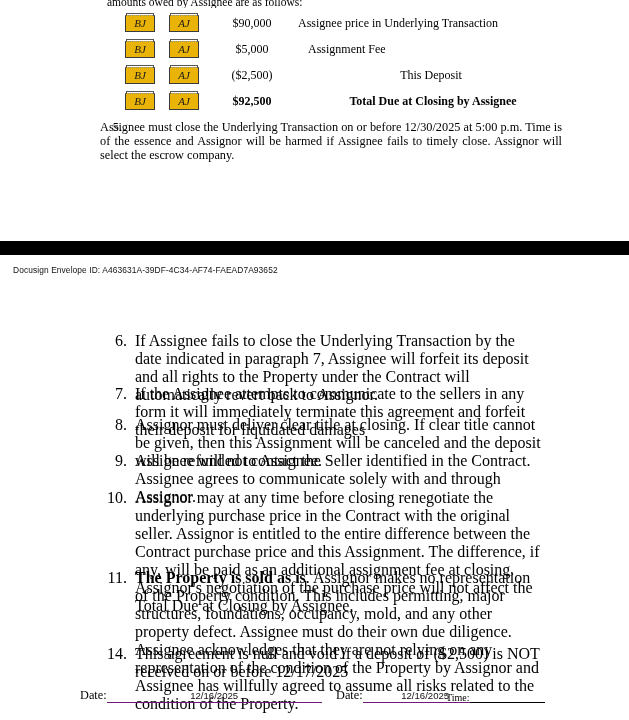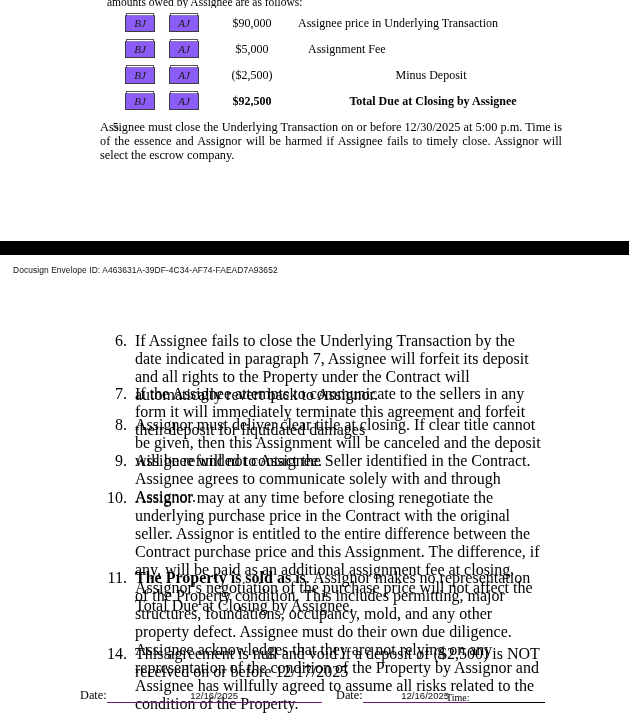--- a/index.html
+++ b/index.html
@@ -62,21 +62,21 @@
   .col-amt  { width: 92px; text-align: center; }
   .col-desc { text-align: left; }
 
   .sigbox {
     width: 30px;
     height: 17px;
     border: 1px solid #3b3b3b;
     border-top: 1px dotted #8a8a8a;
     margin: 0 auto;
     position: relative;
-    background: #8b5cf6;
+    background: #eab308;
     box-sizing: border-box;
   }
   .sigbox .glyph {
     position: absolute;
     left: 0; right: 0;
     top: 1px;
     text-align: center;
     font-family: "Liberation Serif", serif;
     font-style: italic;
     font-size: 11px;
@@ -277,21 +277,21 @@
             <div class="glyph">BJ</div>
           </div>
         </td>
         <td class="col-sig2">
           <div class="sigbox">
             <div class="tick"></div>
             <div class="glyph">AJ</div>
           </div>
         </td>
         <td class="col-amt">($2,500)</td>
-        <td class="col-desc">Minus Deposit</td>
+        <td class="col-desc">This Deposit</td>
       </tr>
       <tr class="row-total">
         <td class="col-sig1">
           <div class="sigbox">
             <div class="tick"></div>
             <div class="glyph">BJ</div>
           </div>
         </td>
         <td class="col-sig2">
           <div class="sigbox">

